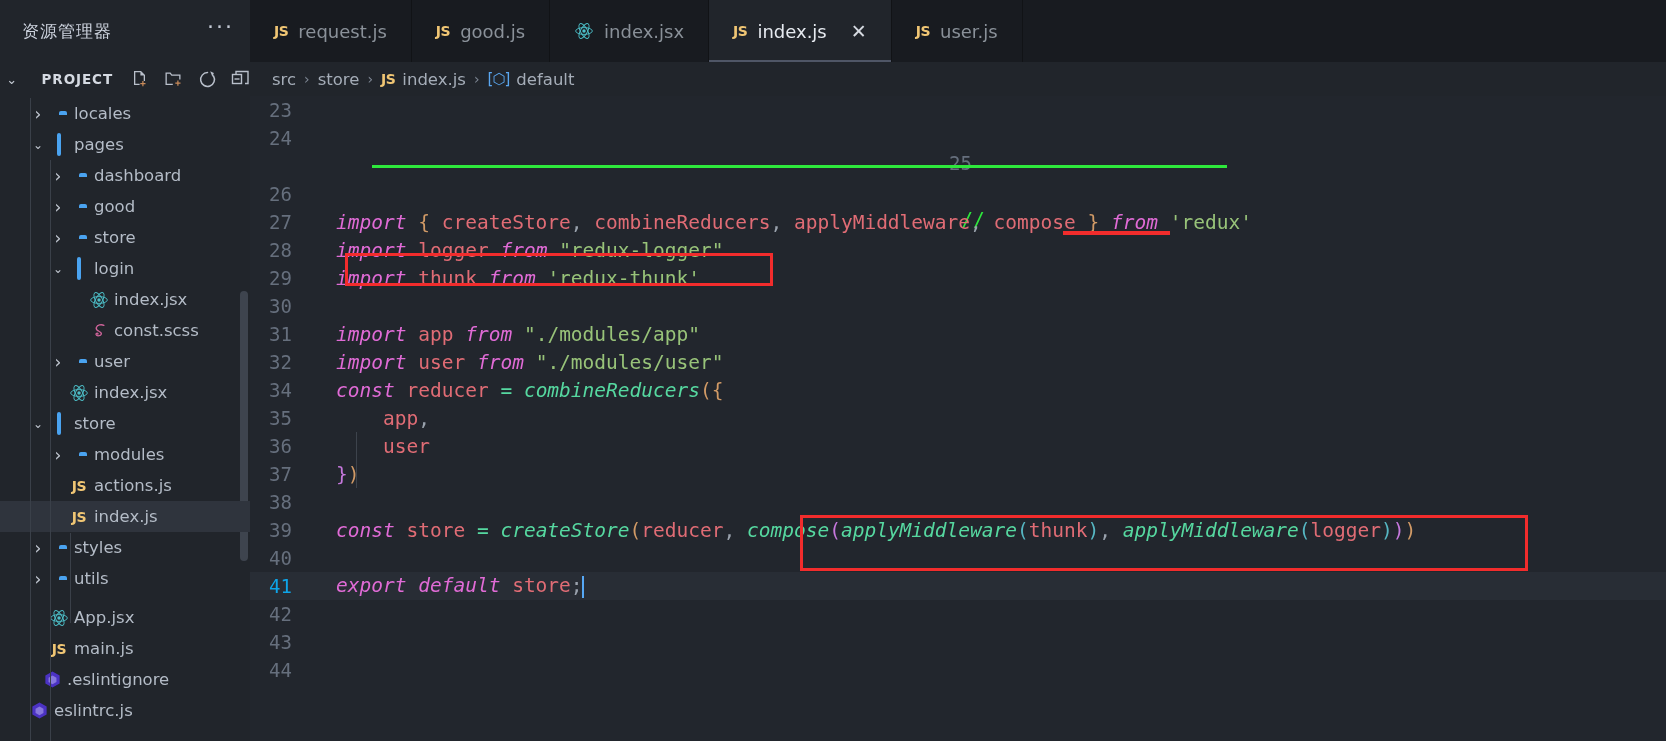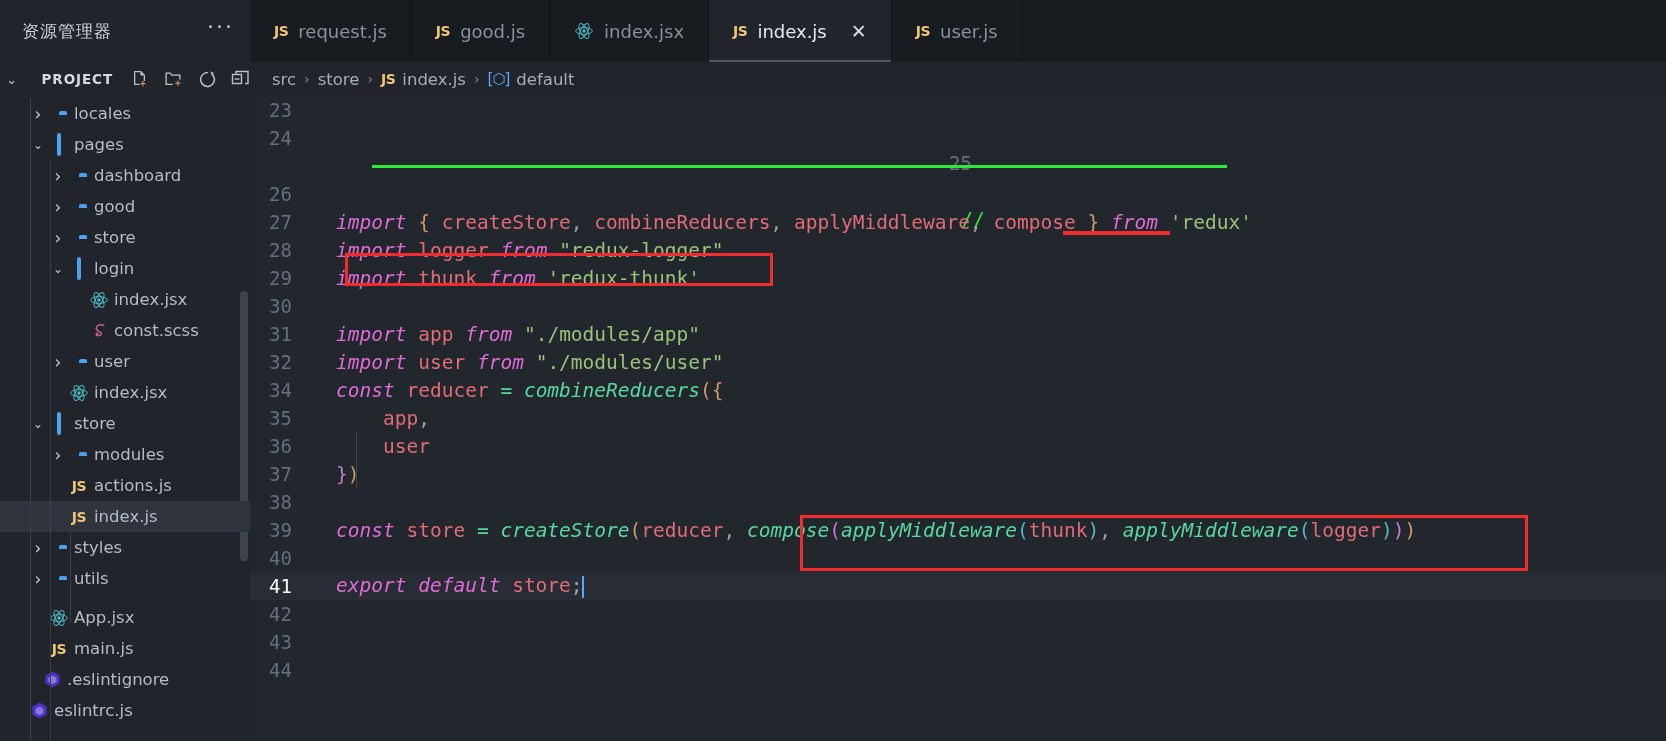--- a/index.html
+++ b/index.html
@@ -125,21 +125,21 @@
   }
   .code-area { position: relative; }
   .cline {
     position: relative; height: 28px; display: flex; align-items: center;
   }
   .cline.active { background: #282d35; }
   .lnum {
     width: 56px; flex: 0 0 56px; text-align: right; padding-right: 14px;
     color: #666f7d; font-size: 19px; font-family: "DejaVu Sans Mono", monospace;
   }
-  .cline.active .lnum { color: #ffffff; }
+  .cline.active .lnum { color: #0ea5e9; }
   .ctext {
     font-size: 19.5px; white-space: pre; font-family: "DejaVu Sans Mono", monospace;
     padding-left: 30px; letter-spacing: 0px;
   }
 
   
   .t-kw      { color: #e06bd6; font-style: italic; }
   .t-var     { color: #e06c75; }
   .t-str     { color: #98c379; }
   .t-brace   { color: #d19a66; }

